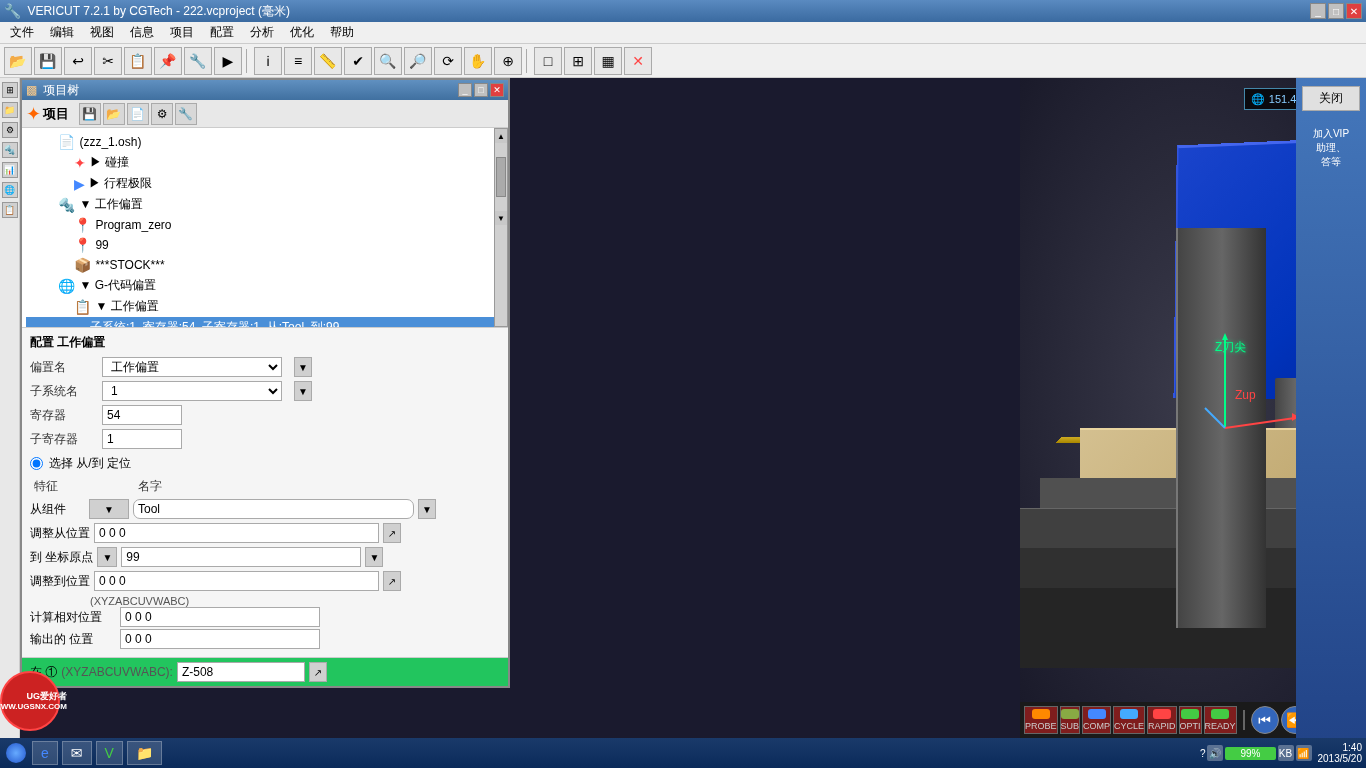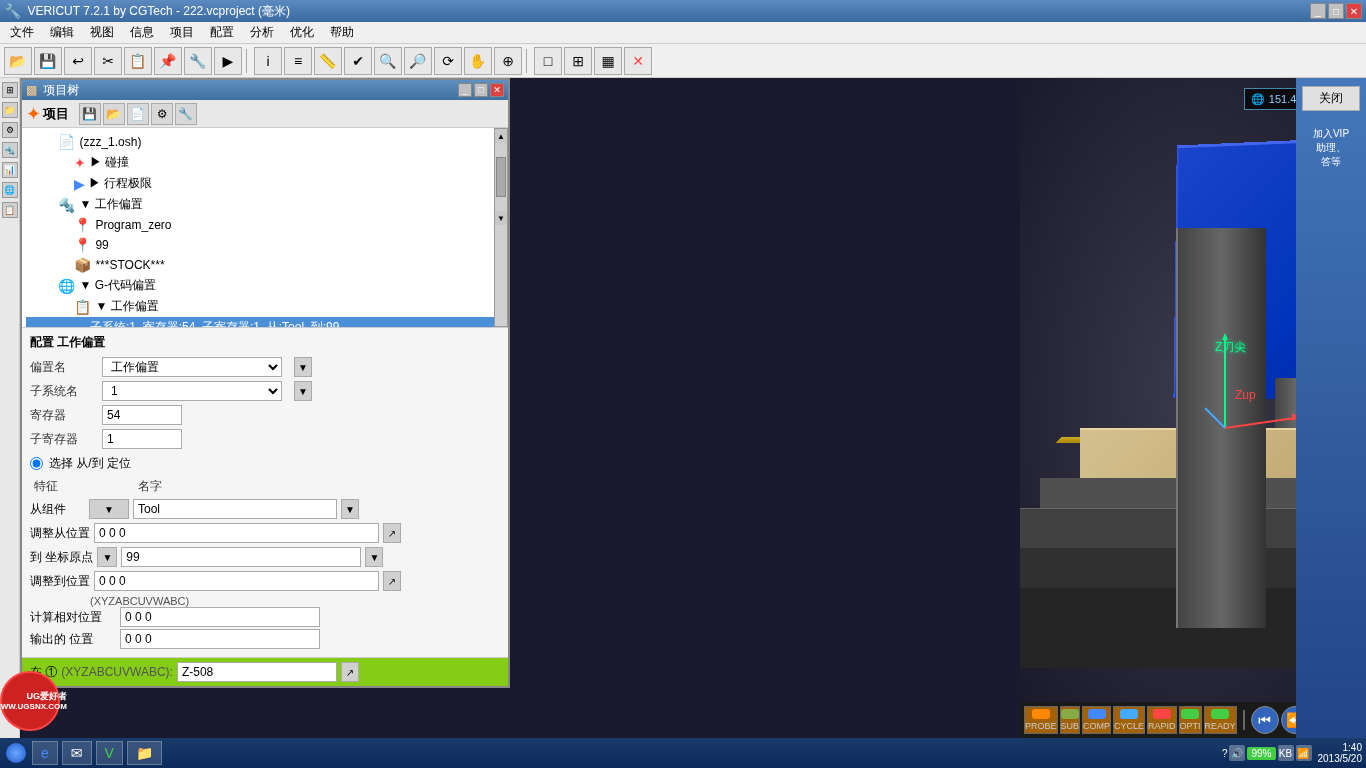--- a/index.html
+++ b/index.html
@@ -269,21 +269,21 @@
       display: flex;
       align-items: center;
       margin-bottom: 2px;
     }
     .calc-label { min-width: 90px; font-size: 12px; }
 
     
     .bottom-input-area {
       border-top: 1px solid #ccc;
       padding: 4px 8px;
-      background: #84cc16;
+      background: #22c55e;
       display: flex;
       align-items: center;
       gap: 4px;
     }
 
     
     .viewport {
       position: absolute;
       left: 510px;
       top: 0;
@@ -312,21 +312,21 @@
     .viewport-statusbar {
       height: 36px;
       background: #1a1a1a;
       display: flex;
       align-items: center;
       padding: 0 4px;
       gap: 2px;
     }
     .status-btn {
       width: 44px; height: 28px;
-      background: #a16207;
+      background: #7f1d1d;
       border: 1px solid #666;
       display: flex;
       flex-direction: column;
       align-items: center;
       justify-content: center;
       cursor: pointer;
       font-size: 9px;
       color: #ccc;
     }
     .status-btn .indicator {
@@ -628,21 +628,21 @@
       </div>
 
       <div class="col-headers">
         <span>特征</span>
         <span>名字</span>
       </div>
 
       <div class="from-to-row">
         <span class="from-to-label">从组件</span>
         <div class="dropdown-btn" style="width:40px;">▼</div>
-        <input type="text" class="form-input" style="width: 204px;" value="Tool">
+        <input type="text" class="form-input" style="width: 281px; border-radius: 7px;" value="Tool">
         <div class="dropdown-btn">▼</div>
       </div>
       <div class="from-to-row">
         <span class="from-to-label">调整从位置</span>
         <input type="text" class="form-input" style="width: 285px;" value="0 0 0">
         <div class="arrow-btn">↗</div>
       </div>
 
       <div class="from-to-row">
         <span class="from-to-label">到 坐标原点</span>
@@ -665,21 +665,21 @@
       <div class="calc-row">
         <span class="calc-label">输出的 位置</span>
         <input type="text" class="form-input" style="width: 200px;" value="0 0 0">
       </div>
 
     </div>
 
     <div class="bottom-input-area">
       <span>在 ①</span>
       <span style="color:#555;">(XYZABCUVWABC):</span>
-      <input type="text" class="form-input" style="width: 160px;" value="Z-508">
+      <input type="text" class="form-input" style="width: 128px;" value="Z-508">
       <div class="arrow-btn">↗</div>
     </div>
   </div>
 
   <div class="viewport-wrapper">
     <div class="viewport">
       <div class="viewport-canvas">
         <div class="scene-bg">
 
           <div style="position:absolute;top:60px;left:150px;width:250px;height:260px;background:linear-gradient(135deg,#1a44cc 0%,#0033bb 60%,#002299 100%);transform:perspective(800px) rotateX(5deg) rotateY(-10deg);border-top:3px solid #4466ee;border-left:2px solid #3355dd;"></div>
@@ -792,21 +792,21 @@
     <span style="font-size:14px;color:#44cc44;">V</span>
   </div>
   <div style="background:rgba(255,255,255,0.15);border:1px solid rgba(255,255,255,0.25);padding:2px 8px;color:white;font-size:11px;cursor:pointer;height:24px;display:flex;align-items:center;gap:4px;">
     <span style="font-size:14px;color:#ffaa44;">📁</span>
   </div>
 
   <div class="taskbar-tray">
     <div style="display:flex;align-items:center;gap:2px;">
       <span style="font-size:10px;color:white;">?</span>
       <div style="width:16px;height:16px;background:rgba(255,255,255,0.3);border-radius:2px;display:flex;align-items:center;justify-content:center;font-size:10px;">🔊</div>
-      <div style="background:#44cc44;color:white;padding:1px 4px;font-size:10px;border-radius:2px;">99%</div>
+      <div style="background:#44cc44;color:white;padding:1px 15px;font-size:10px;border-radius:2px;">99%</div>
       <div style="width:16px;height:16px;background:rgba(255,255,255,0.3);border-radius:2px;font-size:10px;display:flex;align-items:center;justify-content:center;">KB</div>
       <div style="width:16px;height:16px;background:rgba(255,255,255,0.3);border-radius:2px;font-size:10px;display:flex;align-items:center;justify-content:center;">📶</div>
     </div>
     <div style="text-align:right;color:white;font-size:10px;">
       <div>1:40</div>
       <div>2013/5/20</div>
     </div>
   </div>
 </div>
 

